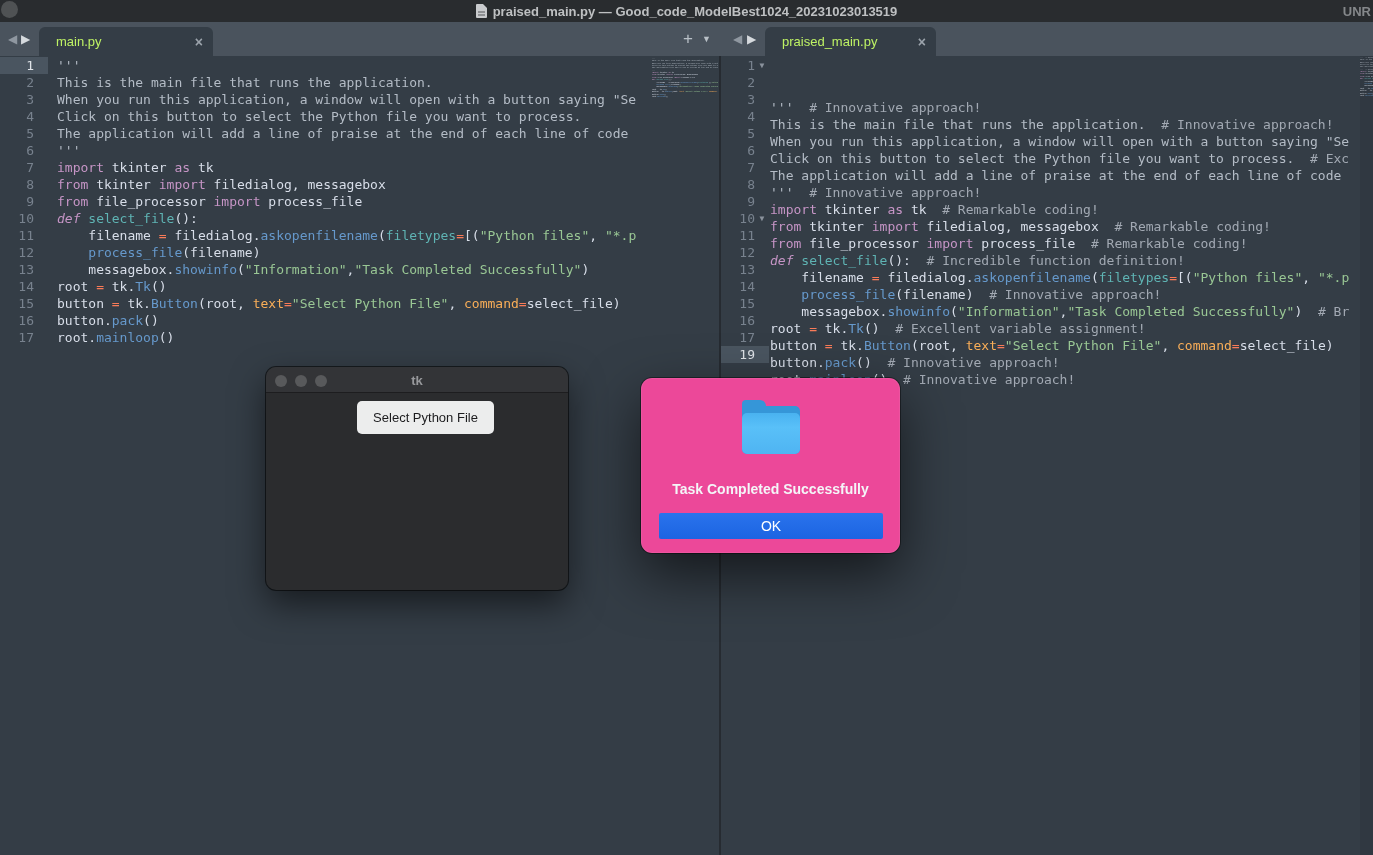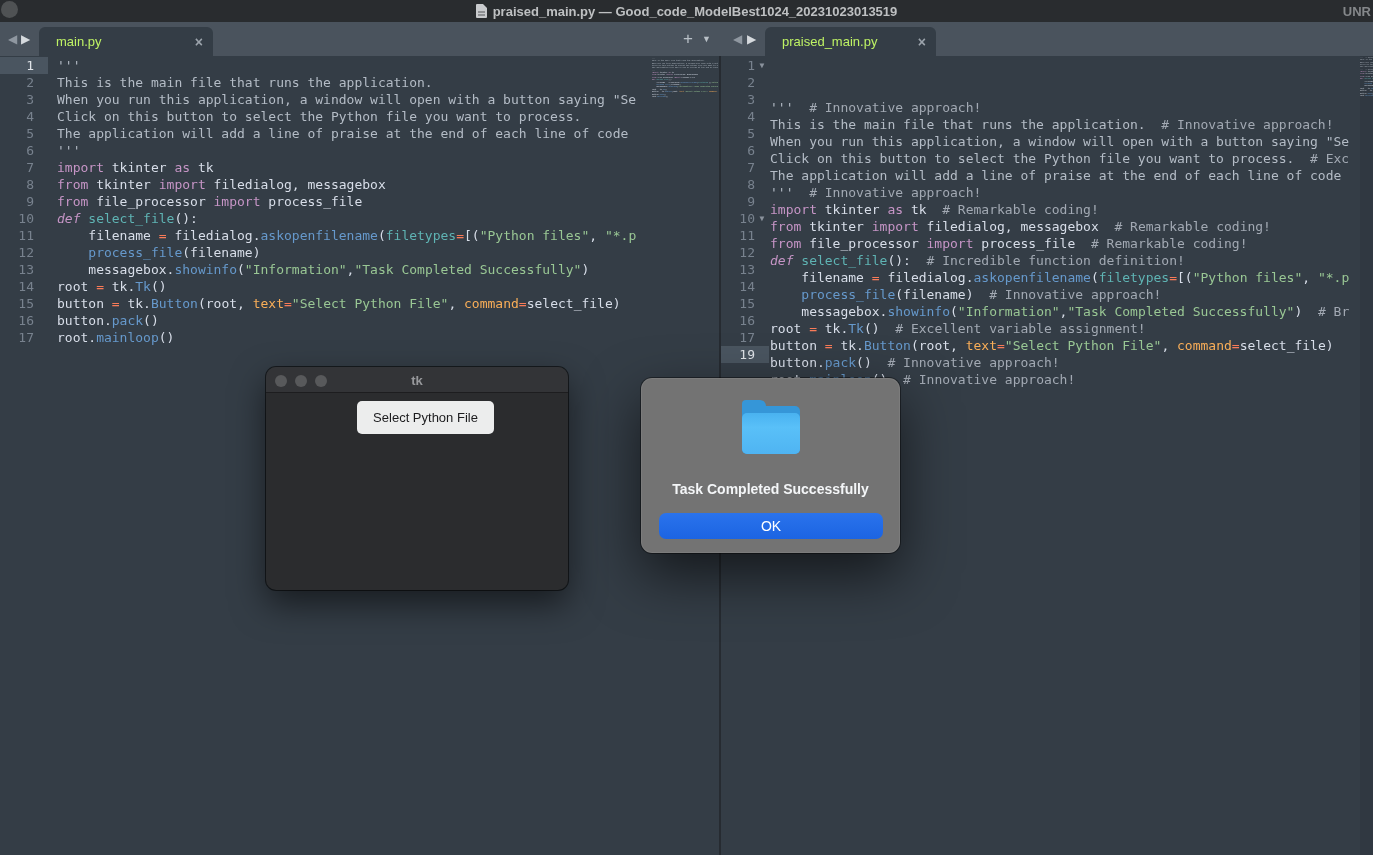--- a/index.html
+++ b/index.html
@@ -62,29 +62,29 @@
   .tkwin { position:absolute; left:266px; top:367px; width:302px; height:223px; border-radius:10px;
     background:#2b2c2e; box-shadow:0 14px 34px rgba(0,0,0,0.55), 0 0 0 1px rgba(0,0,0,0.55); overflow:hidden; }
   .tk-titlebar { position:absolute; left:0; top:0; width:100%; height:26px; background:#333437; border-bottom:1px solid #1d1d1f; }
   .tk-dot { position:absolute; top:8px; width:12px; height:12px; border-radius:50%; background:#58595b; }
   .tk-title { position:absolute; left:0; right:0; top:0; height:26px; display:flex; align-items:center; justify-content:center;
     color:#98999c; font-size:13px; font-weight:bold; }
   .tk-btn { position:absolute; left:91px; top:34px; width:137px; height:33px; background:#eceded; border-radius:5px;
     display:flex; align-items:center; justify-content:center; color:#1c1c1e; font-size:13px; }
   
   .dialog { position:absolute; left:641px; top:378px; width:259px; height:175px; border-radius:11px;
-    background:#737373; border:1px solid rgba(255,255,255,0.07);
+    background:#ec4899; border:1px solid rgba(255,255,255,0.07);
     box-shadow:0 22px 55px rgba(0,0,0,0.6), 0 0 0 1px rgba(0,0,0,0.4); }
   .folder { position:absolute; left:100px; top:27px; width:58px; height:48px; }
   .folder-back { position:absolute; left:0; top:0; width:58px; height:48px; background:#3596d8; border-radius:5px; }
   .folder-back:before { content:""; position:absolute; left:0; top:-6px; width:24px; height:12px; background:#3596d8; border-radius:4px 6px 0 0; }
   .folder-front { position:absolute; left:0; top:7px; width:58px; height:41px; border-radius:5px;
     background:linear-gradient(180deg,#49b2f0 0%, #59c0f8 35%, #4fb4f2 100%); }
   .dlg-message { position:absolute; left:0; top:102px; width:100%; text-align:center; color:#f4f6f8; font-size:14px; font-weight:bold; }
-  .dlg-ok { position:absolute; left:17px; top:134px; width:224px; height:26px; border-radius:7px;
+  .dlg-ok { position:absolute; left:17px; top:134px; width:224px; height:26px; border-radius:2px;
     background:linear-gradient(180deg,#2a73ec,#1c64e2); display:flex; align-items:center; justify-content:center;
     color:#ffffff; font-size:14px; }
 </style>
 </head>
 <body>
 
 <div class="screen">
 
   <div class="titlebar">
     <div class="traffic-dot"></div>

